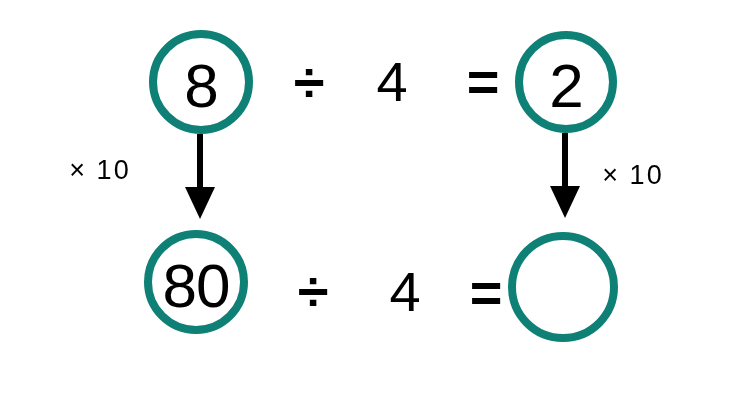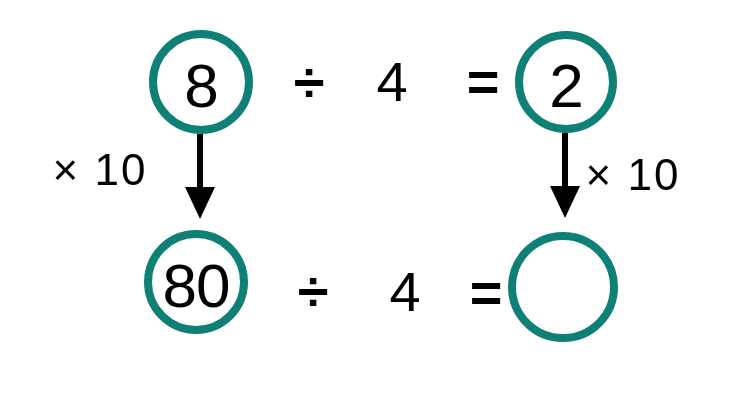--- a/index.html
+++ b/index.html
@@ -51,21 +51,21 @@
   }
   .op-divide-top    { left: 309px; top: 83px; }
   .num-divisor-top  { left: 392px; top: 82px; }
   .op-equals-top    { left: 483px; top: 82px; }
   .op-divide-bot    { left: 313px; top: 292px; }
   .num-divisor-bot  { left: 405px; top: 292px; }
   .op-equals-bot    { left: 486px; top: 293px; }
   .times-label {
     position: absolute;
     transform: translate(-50%, -50%);
-    font-size: 44px;
+    font-size: 27px;
     line-height: 1;
     letter-spacing: 2px;
     white-space: nowrap;
   }
   .times-left  { left: 100px; top: 170px; }
   .times-right { left: 633px; top: 175px; }
   .arrow {
     position: absolute;
     width: 32px;
     height: 86px;

